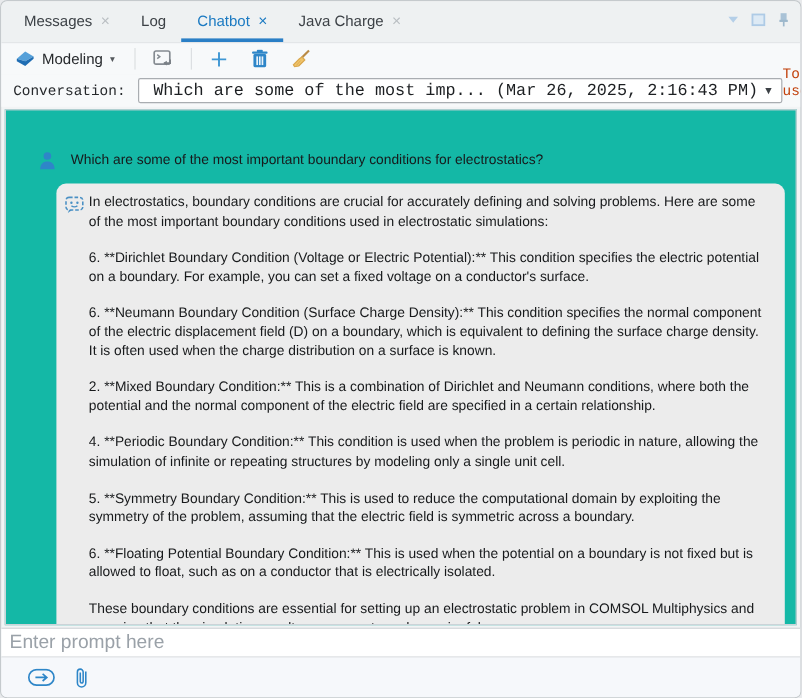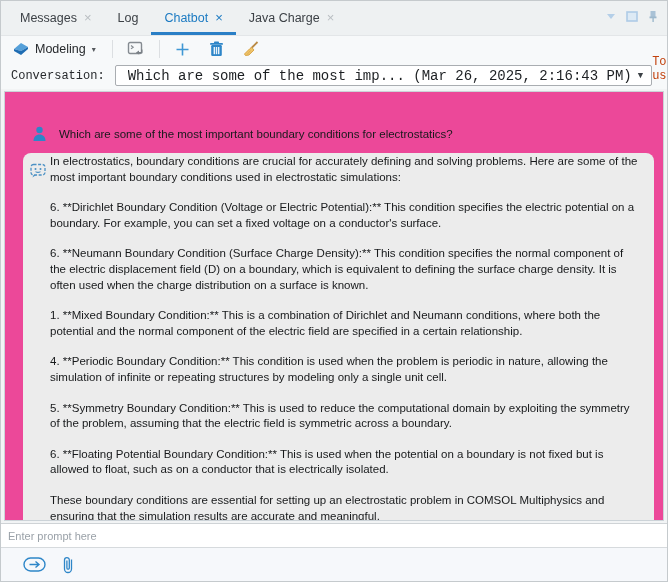--- a/index.html
+++ b/index.html
@@ -1,18 +1,18 @@
 <!DOCTYPE html>
 <html><head>
 <meta charset="utf-8">
 <style>
   html,body{margin:0;padding:0;background:#e8eaec;font-family:"Liberation Sans",sans-serif;}
   *{box-sizing:border-box;}
   .window{
-    width:668px;height:582px;background:#f2f4f5;border:1px solid #c5cacd;border-radius:0;
+    width:668px;height:582px;background:#f2f4f5;border:1px solid #c5cacd;border-radius:6px;
     display:flex;flex-direction:column;overflow:hidden;position:relative;
   }
   
   .tabbar{height:34px;background:#eef1f2;display:flex;align-items:stretch;padding-left:6px;flex:0 0 auto;position:relative;}
   .tab{display:inline-flex;align-items:center;gap:7px;padding:0 13px;font-size:12.5px;color:#3c4146;cursor:default;border-bottom:3px solid transparent;margin-top:2px;}
   .tab .x{color:#b9bec2;font-size:13px;line-height:1;}
   .tab.active{color:#1b7ac2;border-bottom-color:#2a7fc6;}
   .tab.active .x{color:#1b7ac2;}
   .win-controls{position:absolute;right:8px;top:9px;display:flex;align-items:center;gap:9px;}
   .wc{width:12px;height:12px;display:inline-flex;align-items:center;justify-content:center;}
@@ -24,31 +24,31 @@
   .vsep{width:1px;height:18px;background:#dcdfe2;}
   .tbtn{display:inline-flex;align-items:center;justify-content:center;width:22px;height:22px;}
   
   .convrow{height:27px;background:#f7f9fa;display:flex;align-items:center;padding:0 10px;font-size:12px;color:#26292c;flex:0 0 auto;font-family:Liberation Mono, monospace;}
   .conv-label{margin-right:10px;}
   .conv-select{flex:0 0 438px;height:21px;background:#fff;border:1px solid #a9adb1;border-radius:2px;display:flex;align-items:center;padding:0 8px 0 12px;position:relative;}
   .conv-select .val{flex:1;font-size:14px;color:#1c1f22;white-space:nowrap;overflow:hidden;}
   .conv-select .arrow{font-size:9px;color:#3c4146;margin-left:6px;}
   .tokens{margin-left:auto;display:flex;gap:8px;font-size:12px;color:#c2410c;}
   
-  .chat-panel{flex:1 1 auto;margin:2px 3px 0 3px;background:#ec4899;border:1px solid #ccd3d8;overflow:hidden;}
+  .chat-panel{flex:1 1 auto;margin:2px 3px 0 3px;background:#14b8a6;border:1px solid #ccd3d8;overflow:hidden;}
   .chat-scroll{padding:34px 9px 0 18px;}
   .user-row{display:flex;align-items:flex-start;gap:12px;margin:0 0 11px 9px;font-size:11.5px;color:#17191b;}
   .user-row .msg{padding-top:2px;}
-  .bot-bubble{position:relative;background:#ececec;border-radius:8px;padding:1px 14px 10px 27px;font-size:11.5px;color:#17191b;line-height:15.6px;}
+  .bot-bubble{position:relative;background:#ececec;border-radius:8px;padding:9px 14px 10px 27px;font-size:11.5px;color:#17191b;line-height:15.6px;margin-left:24px;}
   .bot-bubble p{margin:0 0 15px 0;}
   .bot-bubble p:last-child{margin-bottom:0;}
   .bot-avatar{position:absolute;left:7px;top:10px;}
   
   .promptrow{flex:0 0 auto;height:25px;background:#fff;border-top:1px solid #cfd3d6;border-bottom:1px solid #d6dadd;display:flex;align-items:center;margin-top:2px;}
-  .promptrow input{border:0;outline:0;width:100%;height:100%;padding:0 7px;font-size:11px;font-family:"Liberation Sans",sans-serif;color:#1c1f22;background:transparent;}
+  .promptrow input{border:0;outline:0;width:100%;height:100%;padding:0 7px;font-size:16px;font-family:"Liberation Sans",sans-serif;color:#1c1f22;background:transparent;}
   .promptrow input::placeholder{color:#9aa1a8;}
   .actionrow{flex:0 0 auto;height:33px;background:#f6f8fb;display:flex;align-items:center;gap:10px;padding:0 0 0 21px;}
   .abtn{display:inline-flex;align-items:center;justify-content:center;width:24px;height:22px;}
   svg{display:block;}
 </style>
 </head>
 <body>
 
 <div class="window">
 
@@ -168,21 +168,21 @@
             <rect x="1" y="1.5" width="14" height="10.5" rx="2.5" fill="none" stroke="#4a90c4" stroke-width="1.3" stroke-dasharray="3 1.6"></rect>
             <circle cx="5.5" cy="6" r="1" fill="#4a90c4"></circle>
             <circle cx="10.5" cy="6" r="1" fill="#4a90c4"></circle>
             <path d="M5.5 8.6 Q8 10.2 10.5 8.6" fill="none" stroke="#4a90c4" stroke-width="1.1"></path>
             <path d="M3.5 12 L2.5 14.5 L6 12" fill="#4a90c4"></path>
           </svg>
         </span>
         <p>In electrostatics, boundary conditions are crucial for accurately defining and solving problems. Here are some of the most important boundary conditions used in electrostatic simulations:</p>
         <p>6. **Dirichlet Boundary Condition (Voltage or Electric Potential):** This condition specifies the electric potential on a boundary. For example, you can set a fixed voltage on a conductor's surface.</p>
         <p>6. **Neumann Boundary Condition (Surface Charge Density):** This condition specifies the normal component of the electric displacement field (D) on a boundary, which is equivalent to defining the surface charge density. It is often used when the charge distribution on a surface is known.</p>
-        <p>1. **Mixed Boundary Condition:** This is a combination of Dirichlet and Neumann conditions, where both the potential and the normal component of the electric field are specified in a certain relationship.</p>
+        <p>2. **Mixed Boundary Condition:** This is a combination of Dirichlet and Neumann conditions, where both the potential and the normal component of the electric field are specified in a certain relationship.</p>
         <p>4. **Periodic Boundary Condition:** This condition is used when the problem is periodic in nature, allowing the simulation of infinite or repeating structures by modeling only a single unit cell.</p>
         <p>5. **Symmetry Boundary Condition:** This is used to reduce the computational domain by exploiting the symmetry of the problem, assuming that the electric field is symmetric across a boundary.</p>
         <p>6. **Floating Potential Boundary Condition:** This is used when the potential on a boundary is not fixed but is allowed to float, such as on a conductor that is electrically isolated.</p>
         <p>These boundary conditions are essential for setting up an electrostatic problem in COMSOL Multiphysics and ensuring that the simulation results are accurate and meaningful.</p>
       </div>
     </div>
   </div>
 
   <div class="promptrow">
     <input type="text" placeholder="Enter prompt here" style="">

